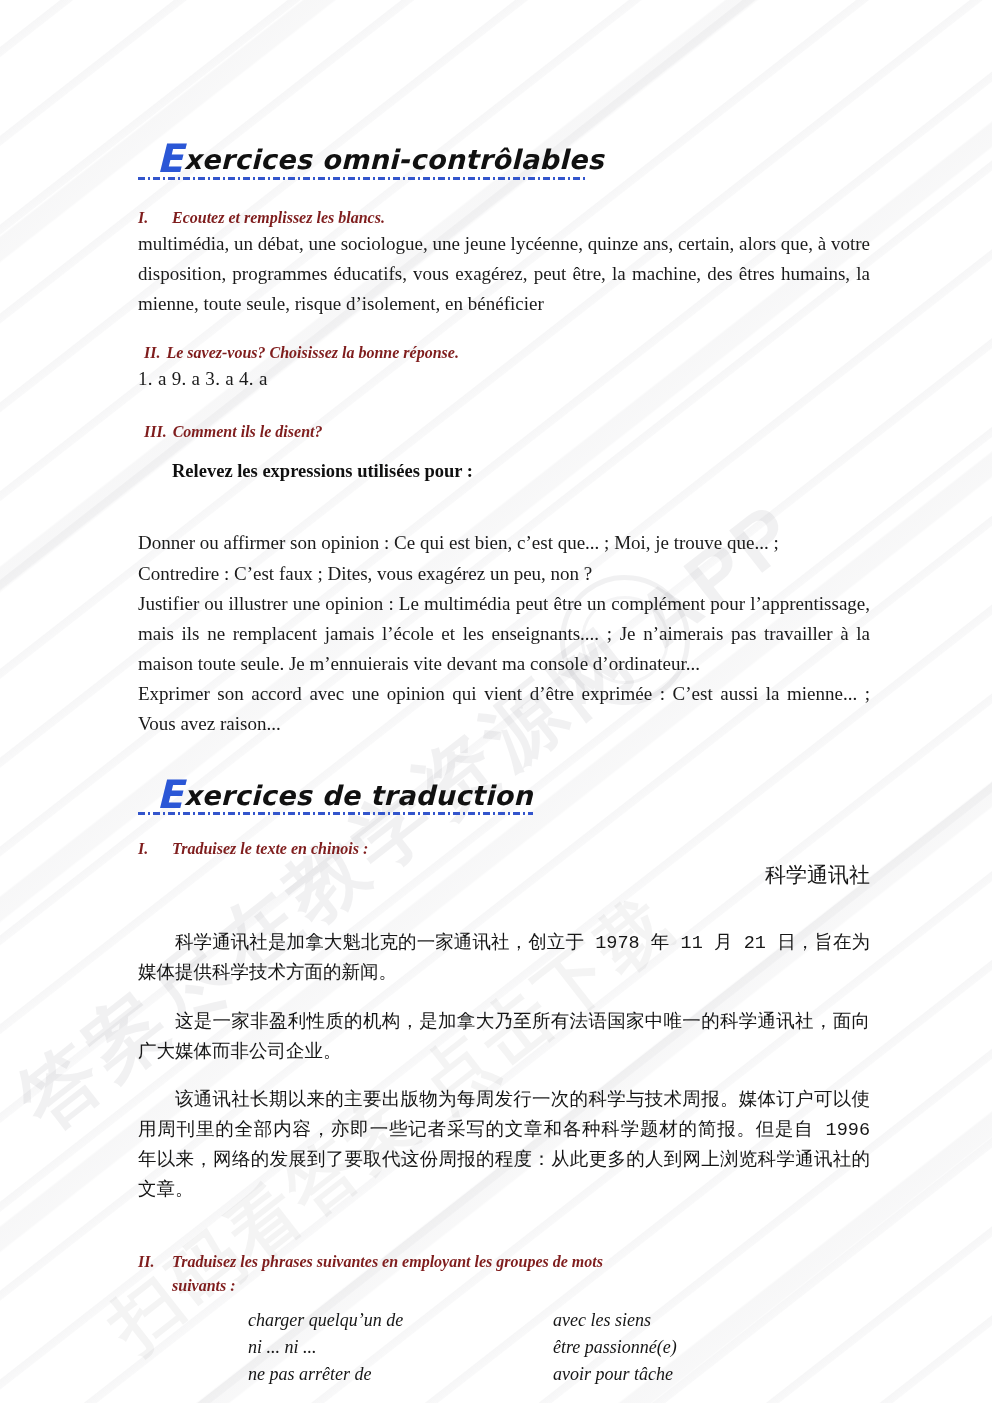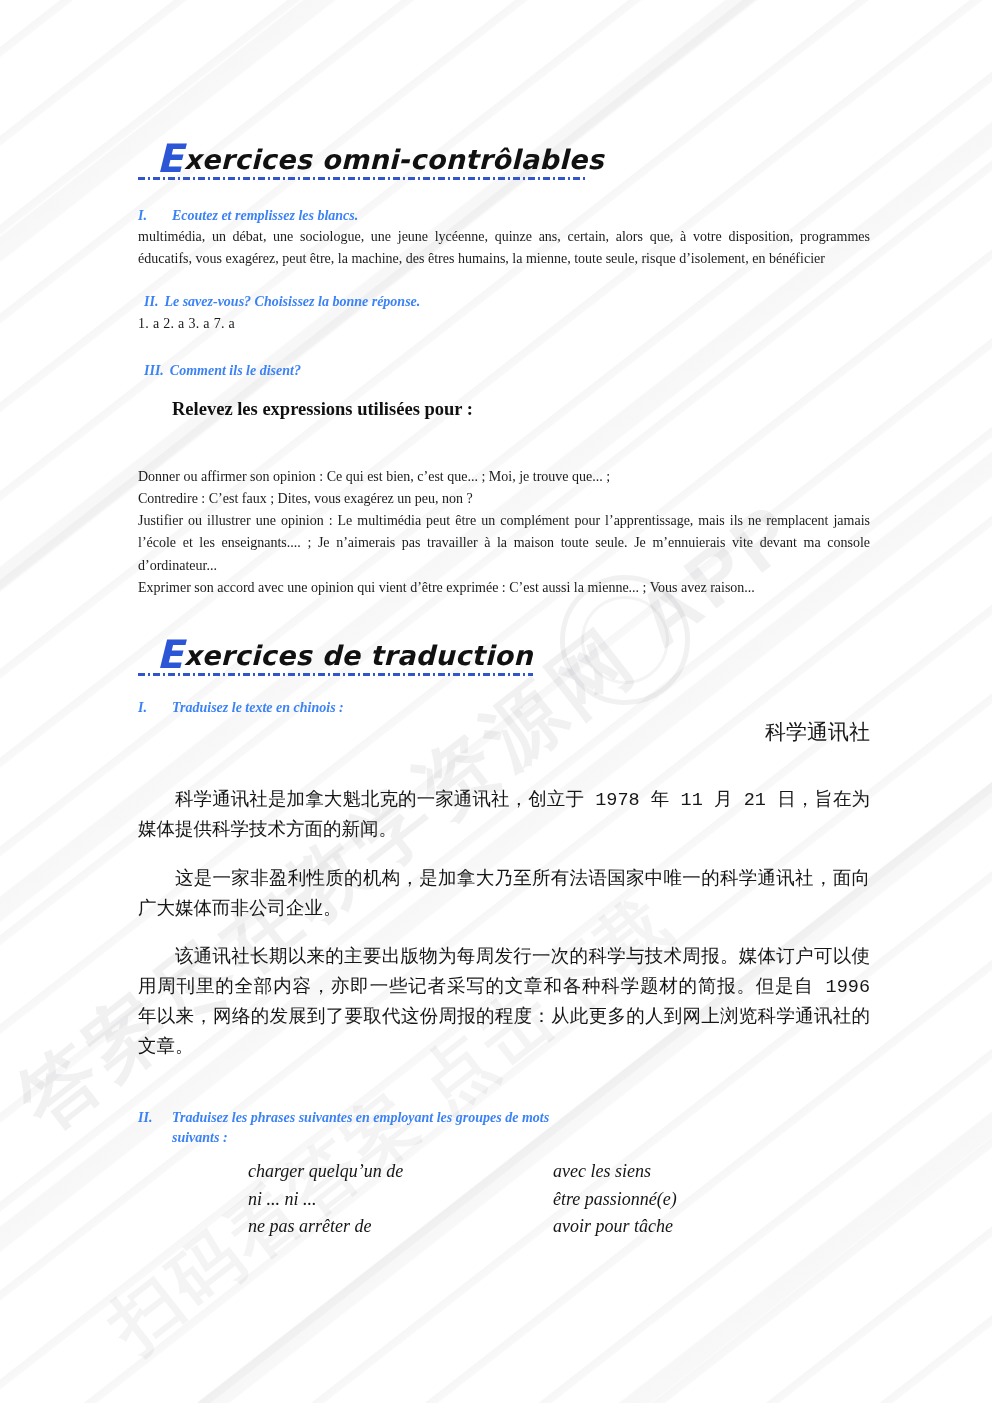--- a/index.html
+++ b/index.html
@@ -139,46 +139,46 @@
         #3355cc 0px, #3355cc 7px,
         rgba(255,255,255,0) 7px, rgba(255,255,255,0) 10px,
         #3355cc 10px, #3355cc 12px,
         rgba(255,255,255,0) 12px, rgba(255,255,255,0) 15px
       );
   }
   .title-rule.wide { width: 395px; }
 
   
   .ex-head {
-    color: #3b82f6;
+    color: #7f1d1d;
     font-family: "Liberation Serif", "DejaVu Serif", serif;
     font-weight: bold;
     font-style: italic;
-    font-size: 14px;
+    font-size: 16px;
     line-height: 1.45;
   }
   .ex-head .num {
     display: inline-block;
     min-width: 34px;
   }
   .ex-head.tight .num { min-width: 0; margin-right: 6px; }
   .ex-head.justified {
     text-align: justify;
     text-justify: inter-word;
     padding-right: 2px;
   }
   .ex-head .cont {
     display: block;
     padding-left: 34px;
   }
 
   
   .body-par {
     font-family: "Liberation Serif", "DejaVu Serif", serif;
-    font-size: 14px;
+    font-size: 19px;
     line-height: 1.58;
     text-align: justify;
     text-justify: inter-word;
     color: #1b1b1b;
     margin: 0;
   }
   .body-par.nojust { text-align: left; }
   .body-par.answers { letter-spacing: 0.3px; }
 
   .bold-serif {
@@ -246,21 +246,21 @@
   <div class="sp-26"></div>
 
   <div class="ex-head"><span class="num">I.</span><span>Ecoutez et remplissez les blancs.</span></div>
 
   <p class="body-par">multimédia, un débat, une sociologue, une jeune lycéenne, quinze ans, certain, alors que, à votre disposition, programmes éducatifs, vous exagérez, peut être, la machine, des êtres humains, la mienne, toute seule, risque d’isolement, en bénéficier</p>
 
   <div class="sp-22"></div>
 
   <div class="ex-head tight" style="padding-left:6px;"><span class="num">II.</span><span>Le savez-vous? Choisissez la bonne réponse.</span></div>
 
-  <p class="body-par nojust answers">1. a    2. a    3. a    7. a</p>
+  <p class="body-par nojust answers">1. a    9. a    3. a    4. a</p>
 
   <div class="sp-26"></div>
 
   <div class="ex-head tight" style="padding-left:6px;"><span class="num">III.</span><span>Comment ils le disent?</span></div>
 
   <div class="sp-18"></div>
 
   <div class="bold-serif" style="padding-left:34px;">Relevez les expressions utilisées pour :</div>
 
   <div class="sp-46"></div>

